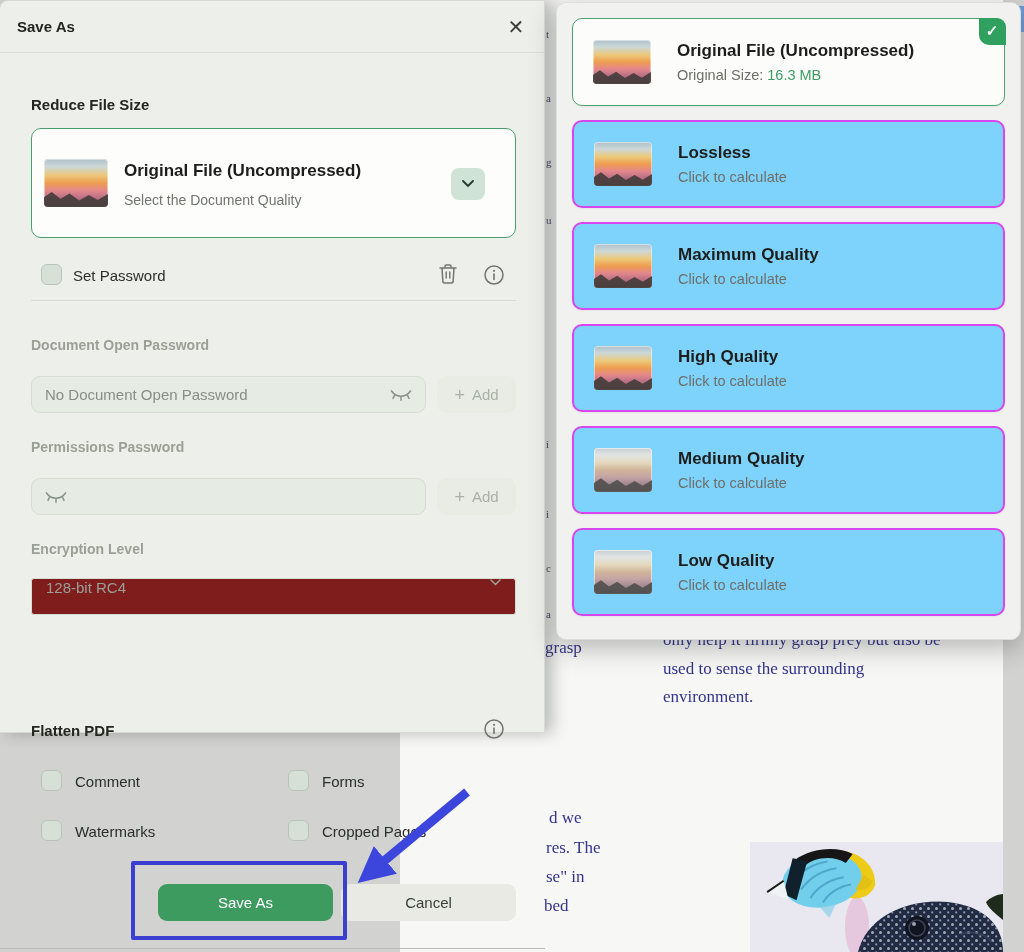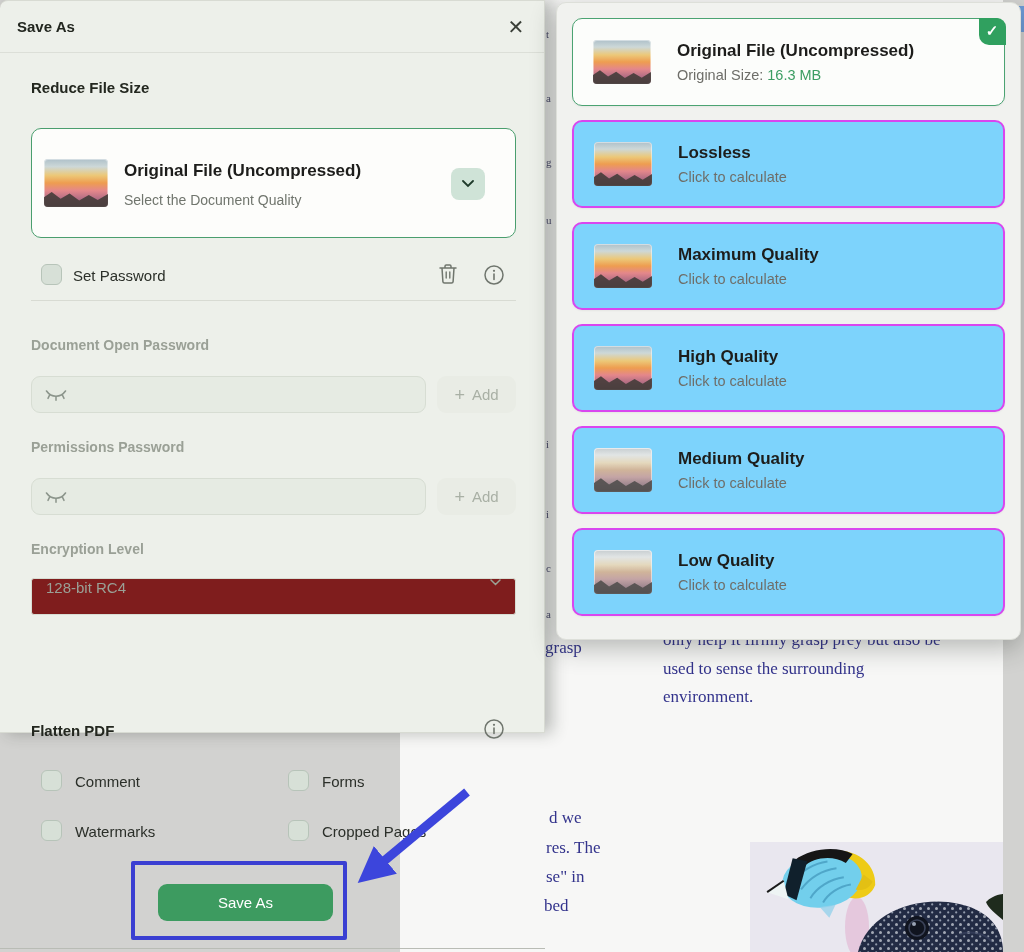--- a/index.html
+++ b/index.html
@@ -148,21 +148,21 @@
   </div>
 
   <div class="win-edge"></div>
 
   <aside class="dialog">
     <header class="dlg-header">
       <span class="dlg-title">Save As</span>
       <span class="close-btn">✕</span>
     </header>
 
-    <div class="sec-heading" style="top:78px;">Reduce File Size</div>
+    <div class="sec-heading" style="top:95px;">Reduce File Size</div>
 
     <div class="selected-card">
       <div class="thumb"></div>
       <div class="sel-title">Original File (Uncompressed)</div>
       <div class="sel-sub">Select the Document Quality</div>
       <div class="chev-btn">
         <svg width="12" height="8" viewBox="0 0 12 8">
             <path d="M1,1 L6,6 L11,1" stroke="#1e3a2a" stroke-width="1.8" fill="none" stroke-linecap="round"></path>
           </svg>
       </div>
@@ -182,20 +182,21 @@
       <svg width="22" height="22" viewBox="0 0 22 22">
         <circle cx="11" cy="11" r="9" stroke="#70766e" stroke-width="1.5" fill="none"></circle>
         <circle cx="11" cy="6.8" r="1.1" fill="#70766e"></circle>
         <path d="M11,10 V15.5" stroke="#70766e" stroke-width="1.6" stroke-linecap="round"></path>
       </svg>
     </span>
     <div class="divider"></div>
 
     <span class="field-label" style="top:336px;">Document Open Password</span>
     <div class="input-box" style="top:375px;">
+      <span class="input-text">No Document Open Password</span>
       <svg width="22" height="14" viewBox="0 0 22 14">
         <path d="M1.5,3 C6.5,10 15.5,10 20.5,3" stroke="#8b948b" stroke-width="1.6" fill="none" stroke-linecap="round"></path>
         <path d="M4.6,7.2 L3,10.4 M11,8.7 L11,12.2 M17.4,7.2 L19,10.4" stroke="#8b948b" stroke-width="1.5" fill="none" stroke-linecap="round"></path>
       </svg>
     </div>
     <div class="add-btn" style="top:375px;">
       <span class="add-plus">+</span>
       <span class="add-text">Add</span>
     </div>
 
@@ -232,20 +233,21 @@
     <span class="checkbox" style="left:41px; top:769px;"></span>
     <span class="cb-label" style="left:75px; top:772px;">Comment</span>
     <span class="checkbox" style="left:288px; top:769px;"></span>
     <span class="cb-label" style="left:322px; top:772px;">Forms</span>
     <span class="checkbox" style="left:41px; top:819px;"></span>
     <span class="cb-label" style="left:75px; top:822px;">Watermarks</span>
     <span class="checkbox" style="left:288px; top:819px;"></span>
     <span class="cb-label" style="left:322px; top:822px;">Cropped Pages</span>
 
     <button class="save-btn">Save As</button>
+    <button class="cancel-btn">Cancel</button>
     <div class="dlg-bottom-line"></div>
   </aside>
 
   <div class="highlight-rect"></div>
   <svg class="annot-arrow" viewBox="0 0 150 130">
     <defs>
       <marker id="ah" viewBox="0 0 10 10" refX="7" refY="5" markerWidth="4" markerHeight="4" orient="auto-start-reverse">
         <path d="M0,0 L10,5 L0,10 Z" fill="#3c45dc"></path>
       </marker>
     </defs>

